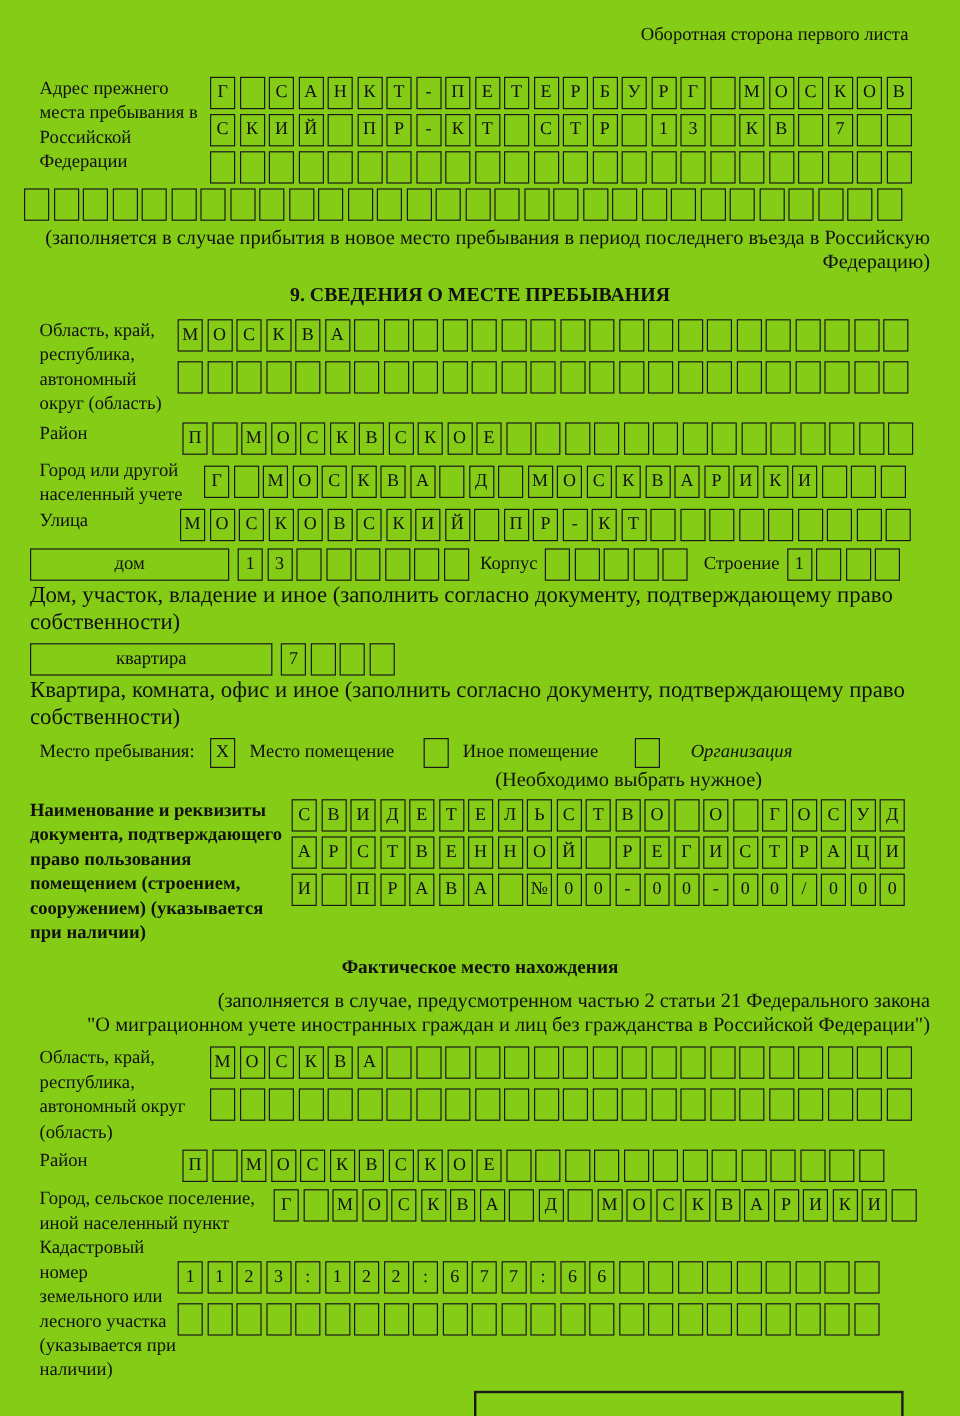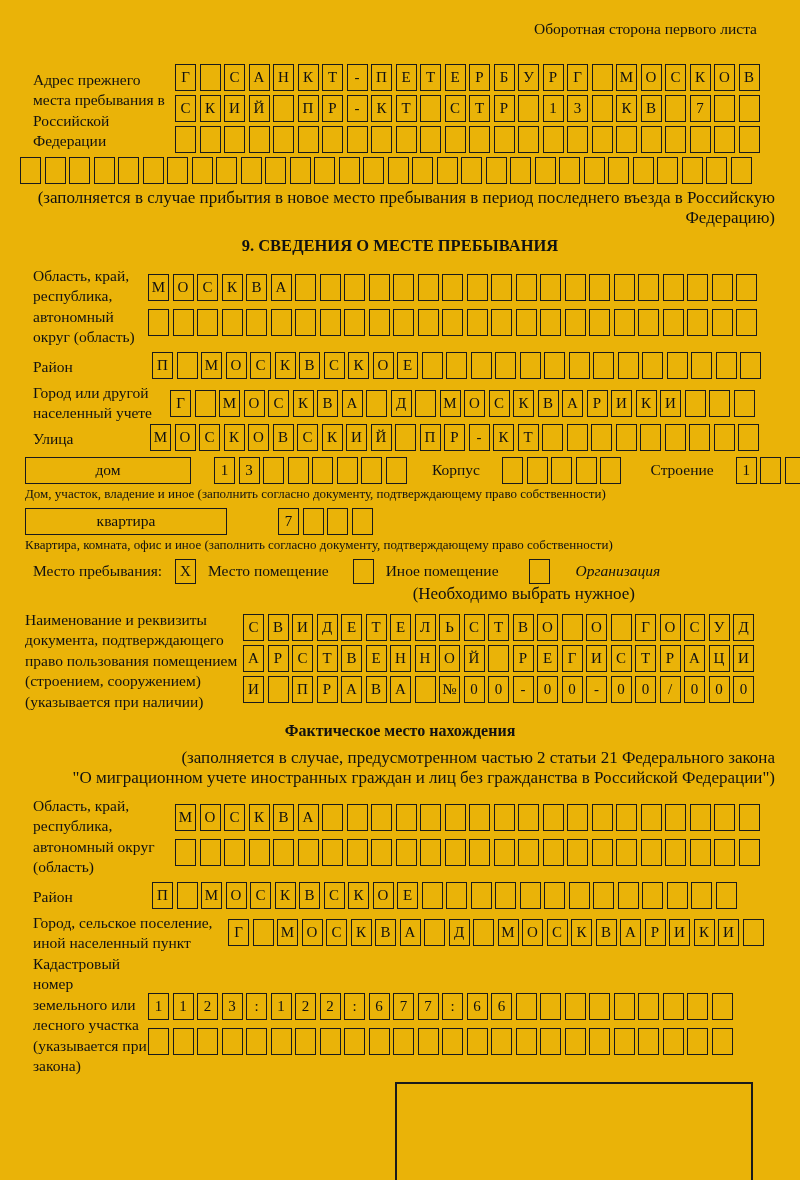--- a/index.html
+++ b/index.html
@@ -1,36 +1,36 @@
 <!DOCTYPE html>
 <html><head>
 <meta charset="utf-8">
 <style>
   * { margin:0; padding:0; box-sizing:border-box; }
   body { background:#fff; }
   .page {
-    width:800px; height:1180px; background:#eab308; color:#111;
+    width:800px; height:1180px; background:#84cc16; color:#111;
     font-family:"Liberation Serif","DejaVu Serif",serif;
     position:relative; overflow:hidden; padding:20px 25px 0 25px;
   }
   .side-note { text-align:right; font-size:15.5px; padding-right:18px; }
-  .frow { display:flex; align-items:center; }
+  .frow { display:flex; align-items:flex-start; }
   .flabel { font-size:15.5px; line-height:1.32; flex-shrink:0; }
   .cellcol { display:flex; flex-direction:column; }
   .cellrow { display:flex; margin-bottom:4px; }
   .cell {
     width:21px; height:27px; border:1.7px solid #1b1b1b; margin-right:3.5px;
     display:flex; align-items:center; justify-content:center;
     font-size:15px; line-height:1; flex-shrink:0;
   }
   .wide-box {
     border:1.7px solid #1b1b1b; height:27px; display:flex;
     align-items:center; justify-content:center; font-size:15.5px; flex-shrink:0;
   }
-  .caption { font-size:13px; margin:2px 0 6px 0; }
+  .caption { font-size:19px; margin:2px 0 6px 0; }
   .center-note { text-align:right; font-size:17px; }
   .sec-title { text-align:center; font-weight:bold; font-size:16.5px; margin:8px 0 10px 0; }
   .checkbox {
     width:21px; height:25px; border:1.7px solid #1b1b1b; display:flex;
     align-items:center; justify-content:center; font-size:15px; flex-shrink:0;
   }
   .chk-label { font-size:15.5px; }
   .stamp-box { border:2px solid #1b1b1b; width:358px; height:174px; margin-left:370px; }
 </style>
 </head>
@@ -304,21 +304,21 @@
         <span class="cell"></span>
         <span class="cell"></span>
         <span class="cell"></span>
         <span class="cell"></span>
         <span class="cell"></span>
         <span class="cell"></span>
         <span class="cell"></span>
       </div>
   </div>
 
-  <div class="frow" style="margin-top:2px; align-items:center;gap:16px;">
+  <div class="frow" style="margin-top:2px; align-items:center;">
     <div class="wide-box" style="width:166px;">дом</div>
     <div class="cellrow" style="margin:0 0 0 7px;">
         <span class="cell">1</span>
         <span class="cell">3</span>
         <span class="cell"></span>
         <span class="cell"></span>
         <span class="cell"></span>
         <span class="cell"></span>
         <span class="cell"></span>
         <span class="cell"></span>
@@ -334,21 +334,21 @@
     <div class="flabel" style="margin:0 6px 0 10px;">Строение</div>
     <div class="cellrow" style="margin:0;">
         <span class="cell">1</span>
         <span class="cell"></span>
         <span class="cell"></span>
         <span class="cell"></span>
       </div>
   </div>
   <div class="caption">Дом, участок, владение и иное (заполнить согласно документу, подтверждающему право собственности)</div>
 
-  <div class="frow" style="align-items:flex-start;gap:44px;">
+  <div class="frow" style="align-items:flex-start;">
     <div class="wide-box" style="width:202px;">квартира</div>
     <div class="cellrow" style="margin:0 0 0 7px;">
         <span class="cell">7</span>
         <span class="cell"></span>
         <span class="cell"></span>
         <span class="cell"></span>
       </div>
   </div>
   <div class="caption">Квартира, комната, офис и иное (заполнить согласно документу, подтверждающему право собственности)</div>
 
@@ -357,21 +357,21 @@
     <div class="checkbox">X</div>
     <div class="chk-label" style="margin:0 24px 0 12px;">Место помещение</div>
     <div class="checkbox"></div>
     <div class="chk-label" style="margin:0 30px 0 12px;">Иное помещение</div>
     <div class="checkbox"></div>
     <div class="chk-label" style="margin:0 0 0 26px;font-style:italic;">Организация</div>
   </div>
   <div class="center-note" style="width:610px;">(Необходимо выбрать нужное)</div>
 
   <div class="frow" style="margin-top:6px;">
-    <div class="flabel" style="width:218px;">Наименование и реквизиты документа, подтверждающего право пользования помещением (строением, сооружением) (указывается при наличии)</div>
+    <div class="flabel" style="width:218px;font-weight:bold;">Наименование и реквизиты документа, подтверждающего право пользования помещением (строением, сооружением) (указывается при наличии)</div>
     <div class="cellcol">
       <div class="cellrow">
           <span class="cell">С</span>
           <span class="cell">В</span>
           <span class="cell">И</span>
           <span class="cell">Д</span>
           <span class="cell">Е</span>
           <span class="cell">Т</span>
           <span class="cell">Е</span>
           <span class="cell">Л</span>
@@ -552,21 +552,21 @@
         <span class="cell">А</span>
         <span class="cell">Р</span>
         <span class="cell">И</span>
         <span class="cell">К</span>
         <span class="cell">И</span>
         <span class="cell"></span>
       </div>
   </div>
 
   <div class="frow">
-    <div class="flabel" style="width:123px; padding-left:8px;">Кадастровый номер земельного или лесного участка (указывается при закона)</div>
+    <div class="flabel" style="width:123px; padding-left:8px;">Кадастровый номер земельного или лесного участка (указывается при наличии)</div>
     <div class="cellcol" style="margin-top:21px;">
       <div class="cellrow">
           <span class="cell">1</span>
           <span class="cell">1</span>
           <span class="cell">2</span>
           <span class="cell">3</span>
           <span class="cell">:</span>
           <span class="cell">1</span>
           <span class="cell">2</span>
           <span class="cell">2</span>

